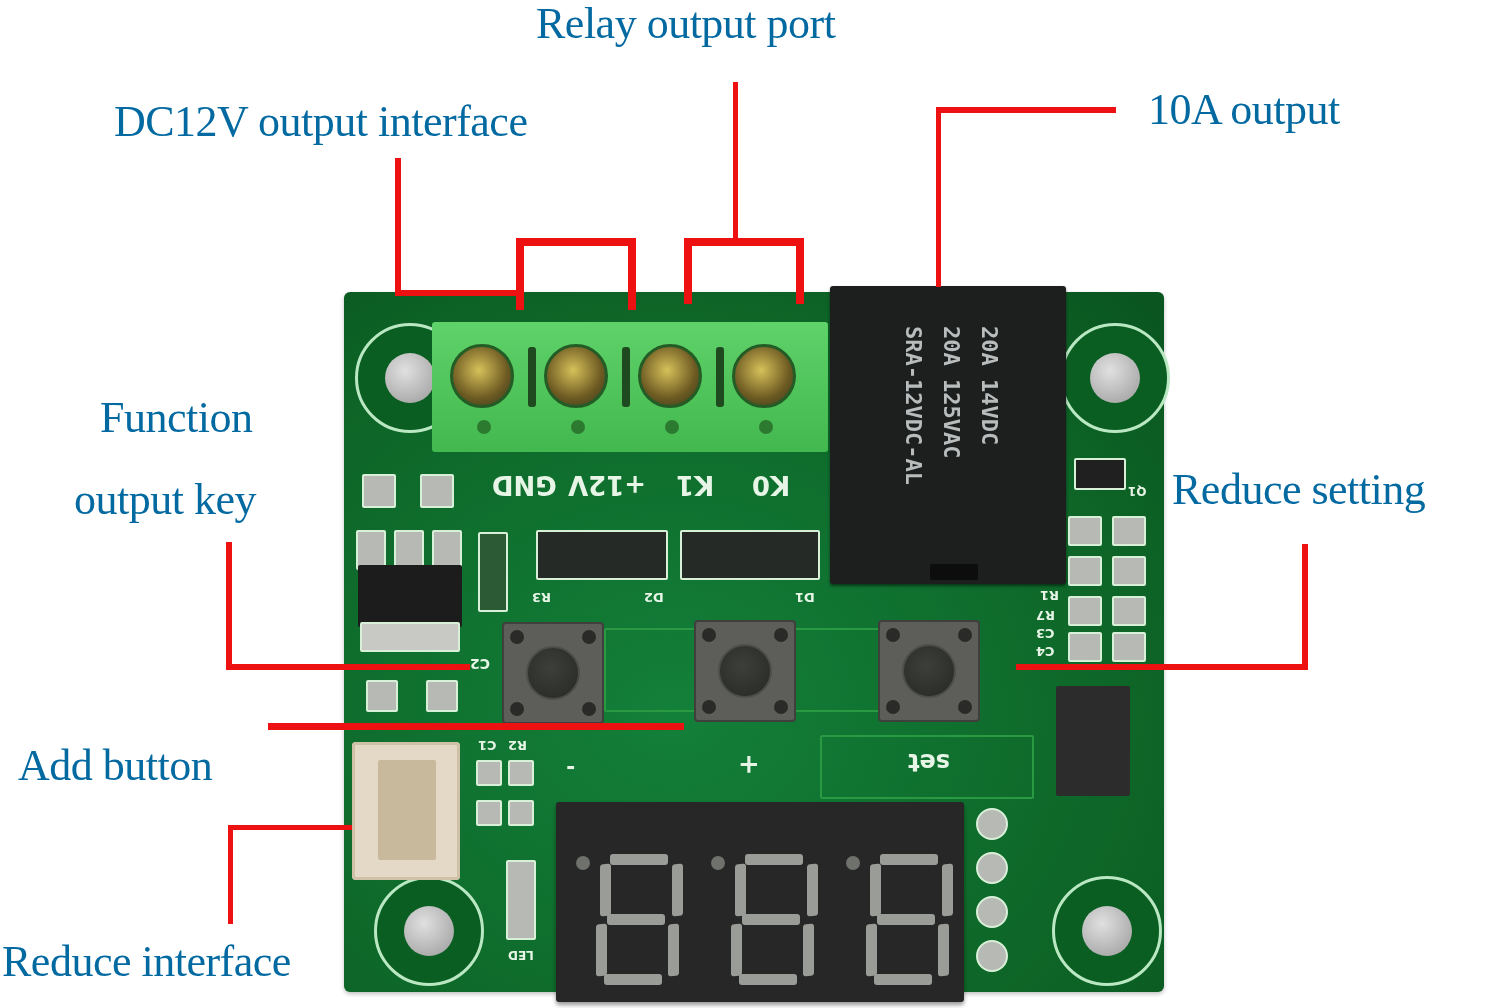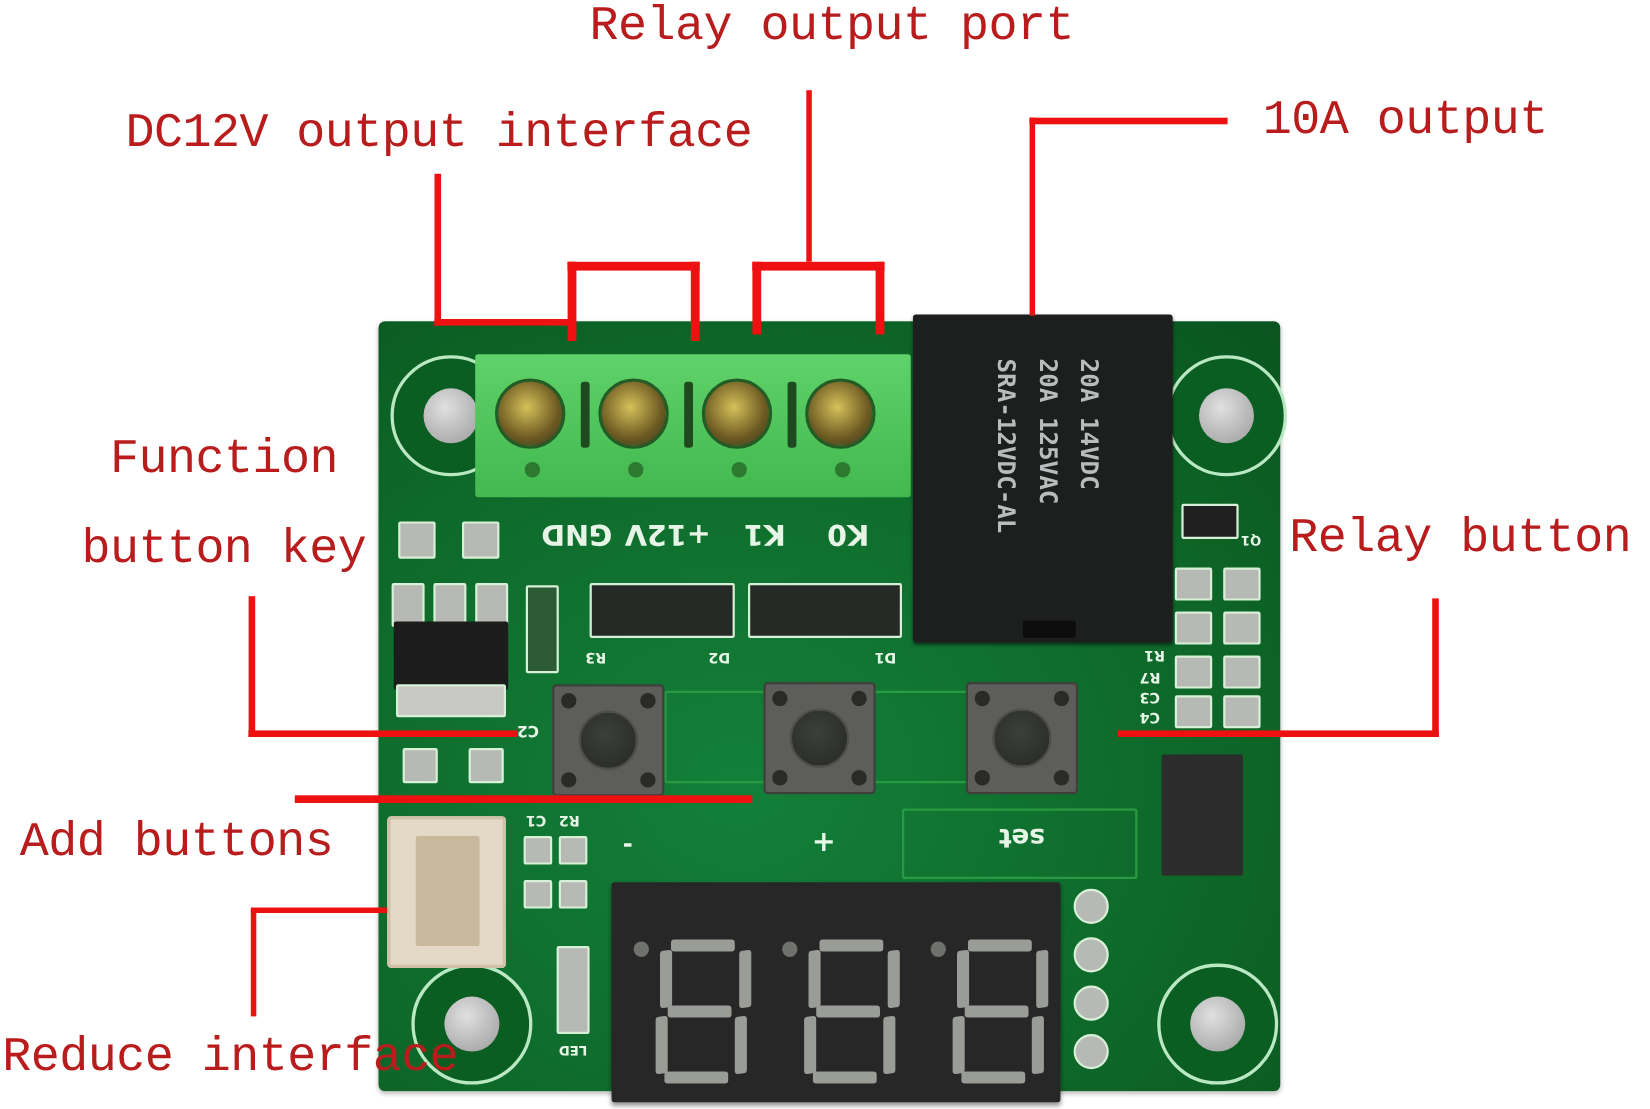--- a/index.html
+++ b/index.html
@@ -1,17 +1,17 @@
 <!DOCTYPE html>
 <html><head>
 <meta charset="utf-8">
 <style>
   html, body { margin: 0; padding: 0; background: #ffffff; }
   body { width: 1500px; height: 1008px; position: relative; overflow: hidden; font-family: "DejaVu Sans", "Liberation Sans", sans-serif; }
-  .label { position: absolute; color: #b91c1c; font-family: Liberation Mono, monospace; font-size: 44px; line-height: 1; white-space: nowrap; letter-spacing: -0.5px; }
+  .label { position: absolute; color: #0369a1; font-family: Liberation Serif, serif; font-size: 44px; line-height: 1; white-space: nowrap; letter-spacing: -0.5px; }
   .leader { position: absolute; background: #ee1111; }
   .board { position: absolute; left: 344px; top: 292px; width: 820px; height: 700px; background: #0f6b2a; border-radius: 6px;
            background-image: radial-gradient(ellipse at 40% 60%, #13803a 0%, #0d6426 70%, #0a5420 100%); box-shadow: 0 2px 4px rgba(0,0,0,0.25); }
   .mount { position: absolute; width: 110px; height: 110px; border-radius: 50%; border: 3px solid #b9e8c2; box-sizing: border-box; background: #0b5e22; }
   .mount::after { content: ""; position: absolute; left: 27px; top: 27px; width: 50px; height: 50px; border-radius: 50%; background: radial-gradient(circle at 40% 35%, #e0e0e0, #9a9a9a); }
   .terminal { position: absolute; left: 432px; top: 322px; width: 396px; height: 130px; background: linear-gradient(#5fd26a, #42b84e); border-radius: 3px; }
   .screw { position: absolute; top: 22px; width: 64px; height: 64px; border-radius: 50%; background: radial-gradient(circle at 45% 40%, #d6c15a, #6d5a22 60%, #2e3a1e 100%); border: 3px solid #245c25; box-sizing: border-box; }
   .screw-slot { position: absolute; top: 25px; width: 8px; height: 60px; background: #1f4a1f; border-radius: 3px; }
   .screw-dot { position: absolute; top: 98px; width: 14px; height: 14px; border-radius: 50%; background: #2c7a30; }
   .silk { position: absolute; color: #e6f5e6; font-family: "DejaVu Sans", sans-serif; font-weight: bold; transform: rotate(180deg); white-space: nowrap; }
@@ -210,16 +210,16 @@
 
 <div class="leader" style="left:268px; top:723px; width:416px; height:7px;"></div>
 
 <div class="leader" style="left:228px; top:825px; width:124px; height:5px;"></div>
 <div class="leader" style="left:228px; top:828px; width:5px; height:96px;"></div>
 
 <div class="label" style="left:536px; top:2px;">Relay output port</div>
 <div class="label" style="left:114px; top:100px;">DC12V output interface</div>
 <div class="label" style="left:1148px; top:88px;">10A output</div>
 <div class="label" style="left:100px; top:396px;">Function</div>
-<div class="label" style="left:74px; top:478px;">button key</div>
-<div class="label" style="left:1172px; top:468px;">Relay button</div>
-<div class="label" style="left:18px; top:744px;">Add buttons</div>
+<div class="label" style="left:74px; top:478px;">output key</div>
+<div class="label" style="left:1172px; top:468px;">Reduce setting</div>
+<div class="label" style="left:18px; top:744px;">Add button</div>
 <div class="label" style="left:2px; top:940px;">Reduce interface</div>
 
 </body></html>

